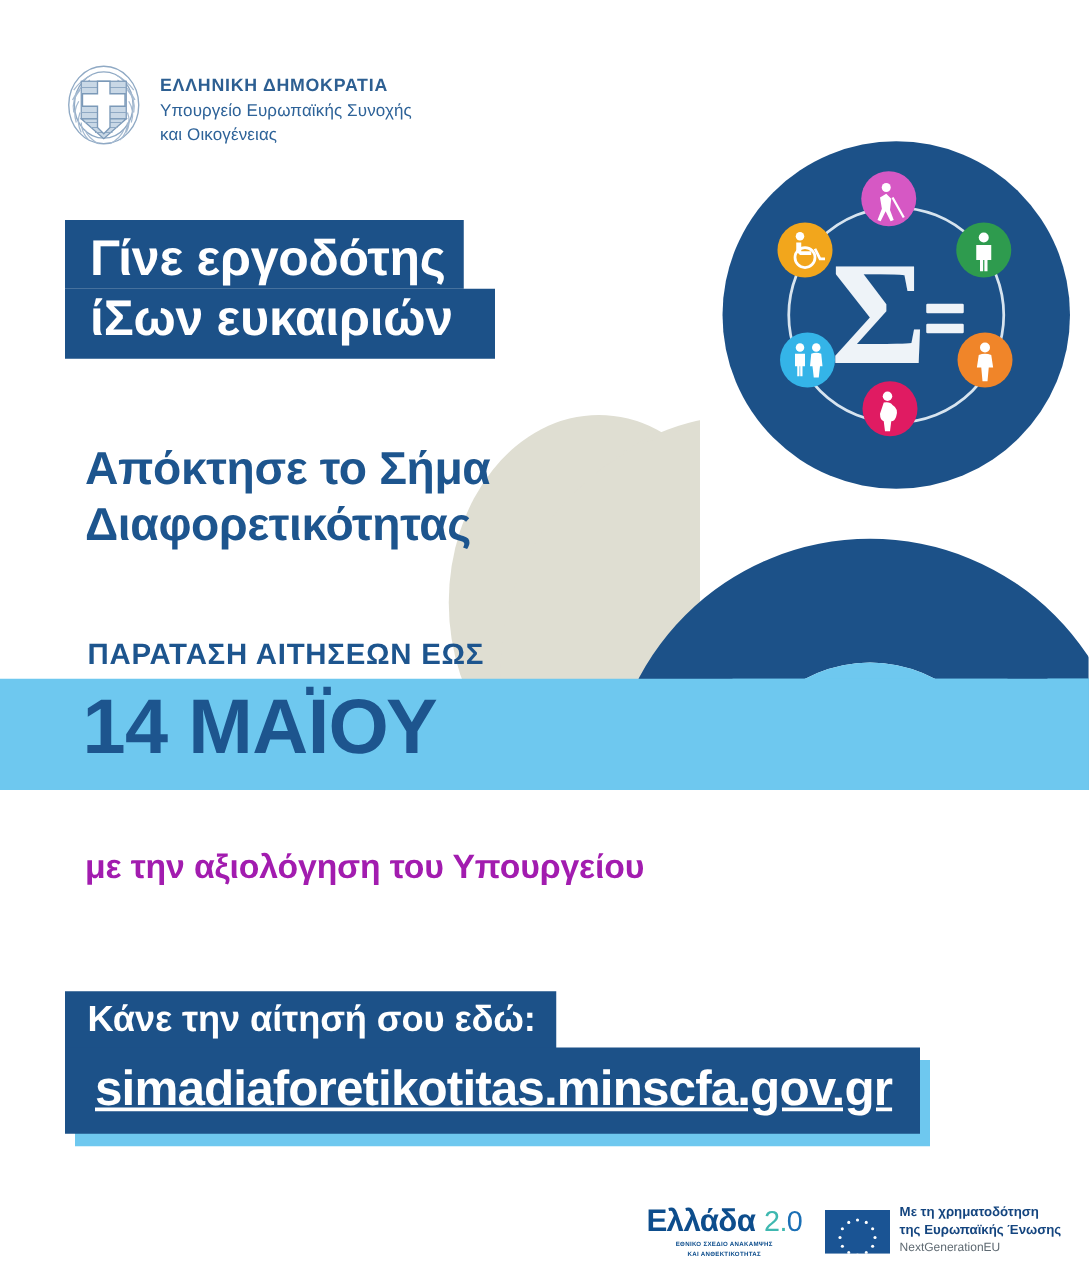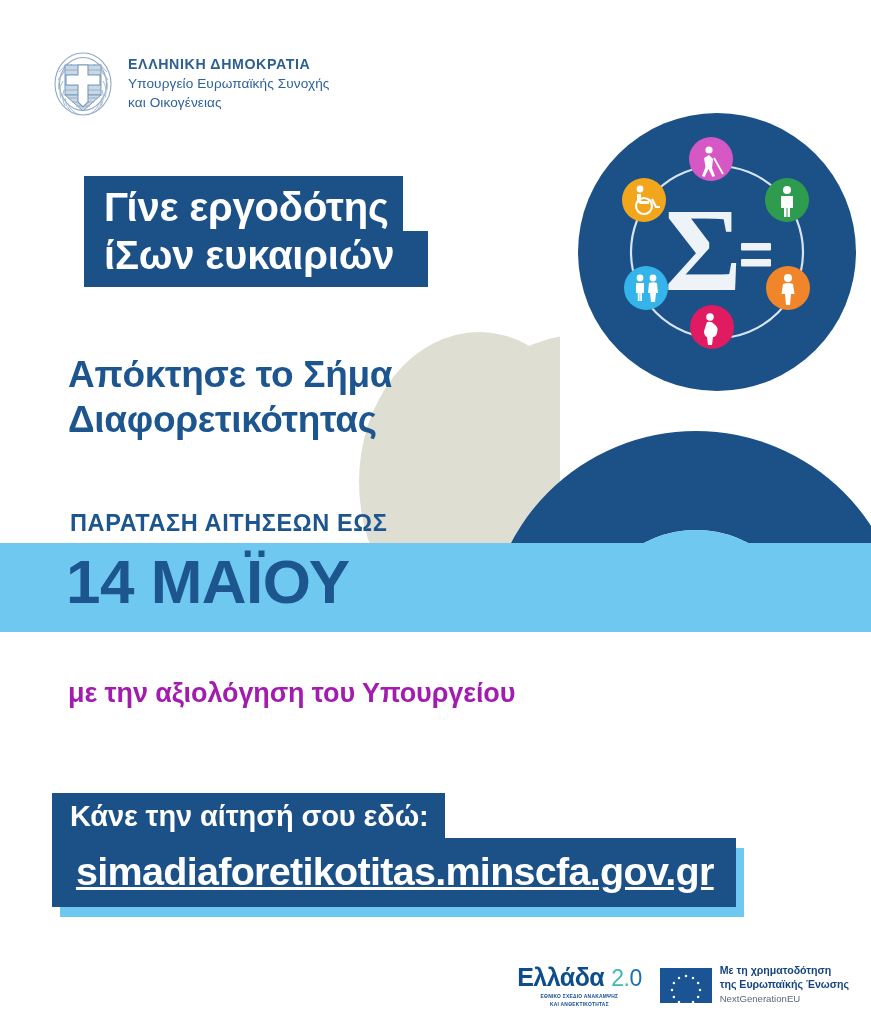--- a/index.html
+++ b/index.html
@@ -10,36 +10,36 @@
     position:relative;
     overflow:hidden;
   }
 
   
   #decor { position:absolute; inset:0; z-index:1; pointer-events:none; }
 
   
   .gov-header {
     position:absolute; left:52px; top:50px; z-index:5;
-    display:flex; align-items:flex-start; gap:14px;
+    display:flex; align-items:center; gap:14px;
   }
   .emblem { width:62px; height:72px; flex:0 0 62px; }
   .gov-text { padding-top:6px; }
   .gov-line1 {
     font-size:14.2px; font-weight:bold; letter-spacing:.62px;
     color:#2d5f92; line-height:1.25; white-space:nowrap;
   }
   .gov-line2, .gov-line3 {
     font-size:13.6px; color:#2d6298; line-height:1.42; white-space:nowrap;
     letter-spacing:.1px;
   }
 
   
   .headline { position:absolute; left:52px; top:176px; z-index:6; }
-  .hl-row { display:block;margin-left:32px; }
+  .hl-row { display:block; }
   .hl-band {
     display:inline-block;
     background:#1c5188;
     color:#ffffff;
     font-size:40px;
     font-weight:bold;
     line-height:1;
     letter-spacing:-.2px;
     padding:11px 14px 12px 20px;
   }

